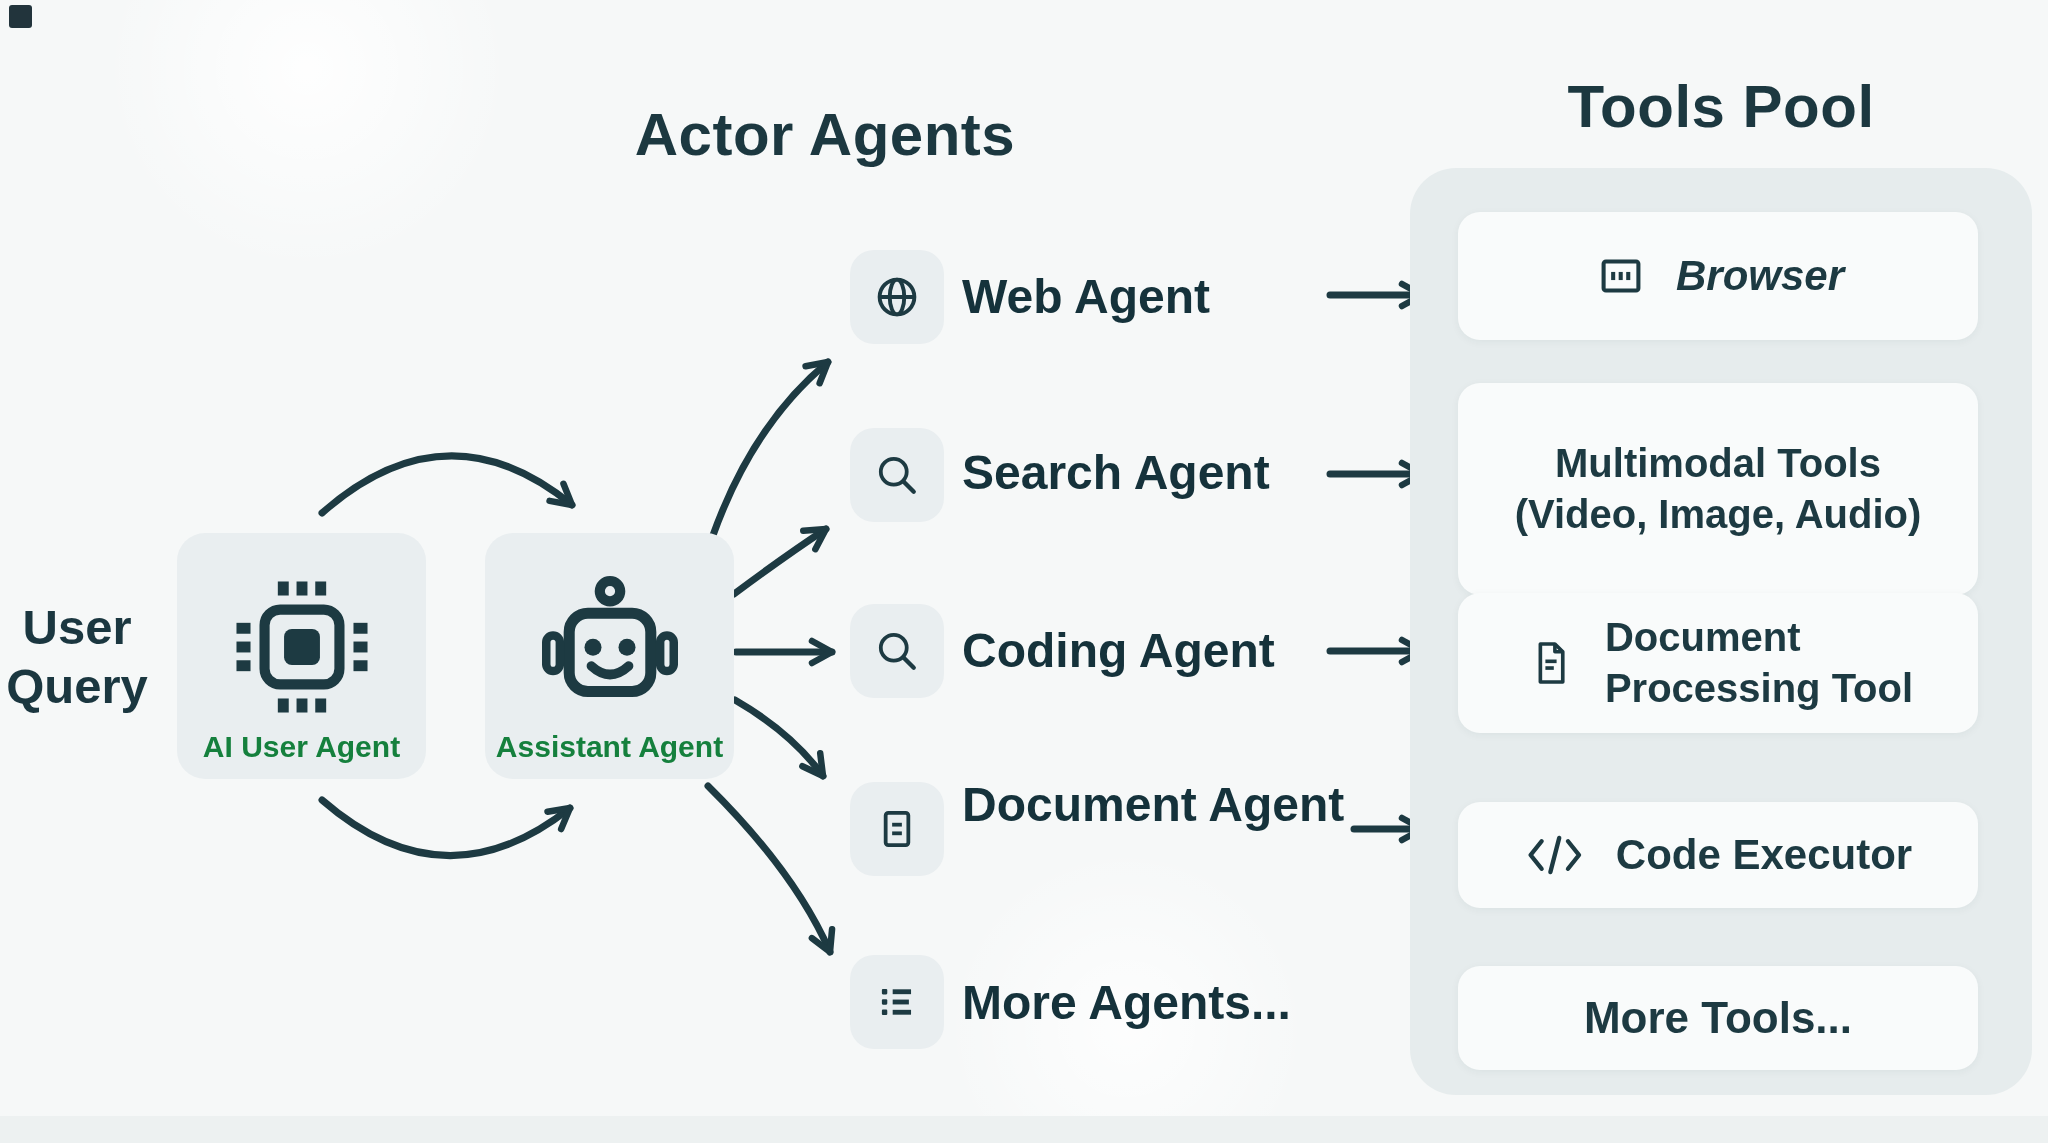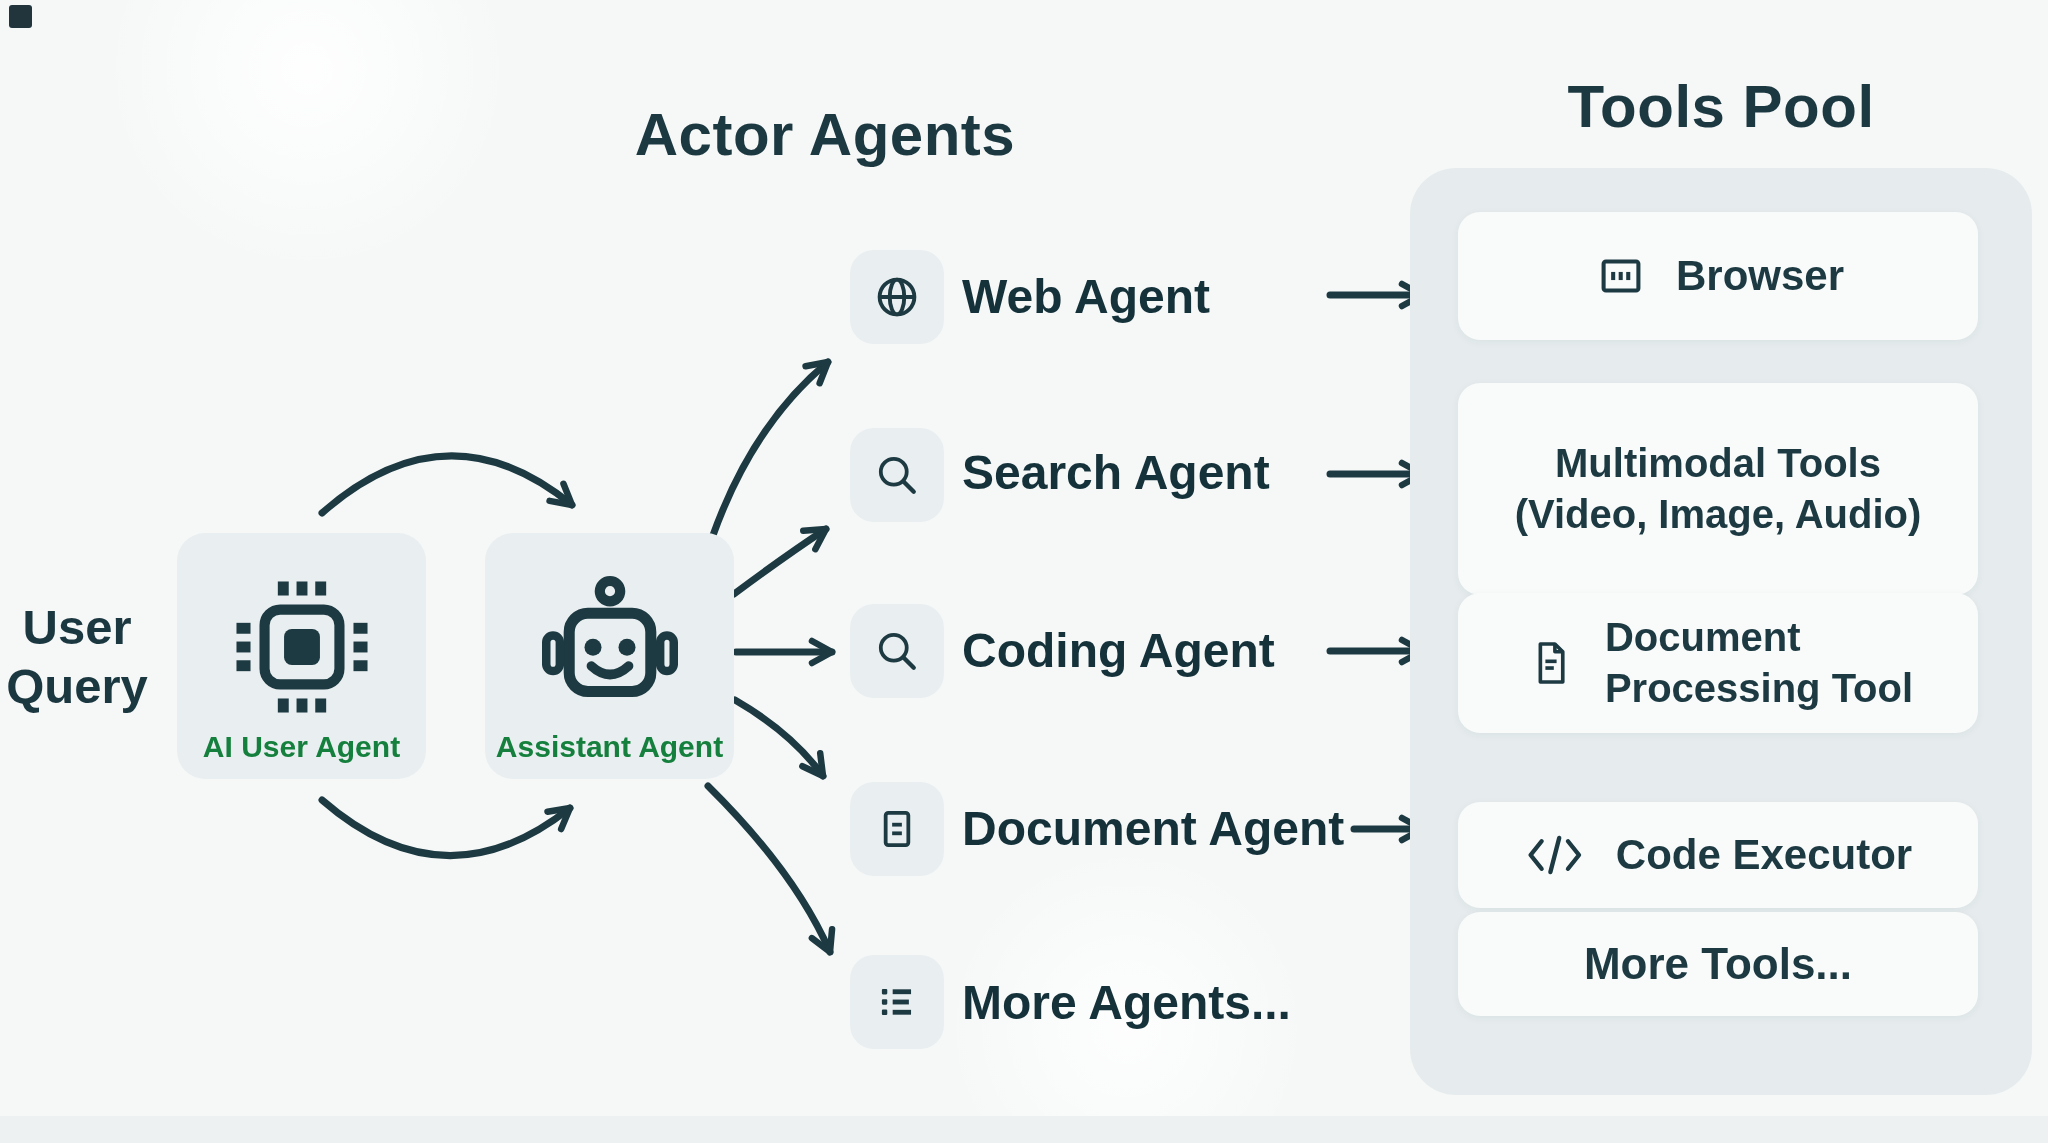--- a/index.html
+++ b/index.html
@@ -25,32 +25,32 @@
     font-size:30px;font-weight:700;color:#15803d;}
   .box-ai{left:177px;}
   .box-assist{left:485px;}
   .pool-panel{position:absolute;left:1410px;top:168px;width:622px;height:927px;
     background:#e6eced;border-radius:46px;}
   .tool-card{position:absolute;left:1458px;width:520px;background:#f9fbfb;border-radius:22px;
     display:flex;align-items:center;justify-content:center;gap:26px;
     font-size:42px;font-weight:700;color:#1d3a42;box-shadow:0 2px 8px rgba(29,58,66,.05);}
   .tool-card .stack{display:flex;flex-direction:column;text-align:center;line-height:1.28;font-size:40px;}
   .tool-card .stack.left{text-align:left;}
-  .card-browser{top:212px;height:128px;}
+  .card-browser{top:212px;height:128px;font-style:italic;}
   .card-multimodal{top:383px;height:212px;}
   .card-docproc{top:593px;height:140px;}
   .card-codeexec{top:802px;height:106px;}
-  .card-moretools{top:912px;height:104px;font-size:44px;text-align:right;}
+  .card-moretools{top:966px;height:104px;font-size:44px;text-align:right;}
   .agent-tile{position:absolute;left:850px;width:94px;height:94px;background:#e9eef0;border-radius:24px;
     display:flex;align-items:center;justify-content:center;}
   .tile-web{top:250px;} .tile-search{top:428px;} .tile-coding{top:604px;}
   .tile-document{top:782px;} .tile-more{top:955px;}
   .agent-label{position:absolute;left:962px;font-size:48px;font-weight:700;color:#15323b;white-space:nowrap;line-height:52px;}
   .lbl-web{top:271px;} .lbl-search{top:447px;} .lbl-coding{top:625px;}
-  .lbl-document{top:803px;} .lbl-more{top:977px;}
+  .lbl-document{top:779px;} .lbl-more{top:977px;}
   .artifact-mark{position:absolute;left:9px;top:5px;width:23px;height:23px;background:#22343c;border-radius:3px;}
   .bottom-strip{position:absolute;left:0;bottom:0;width:2048px;height:27px;background:#edf1f1;}
 </style>
 </head>
 <body>
 
 <div class="stage">
 
   <svg class="arrows" width="2048" height="1143" viewBox="0 0 2048 1143">
     <defs>

